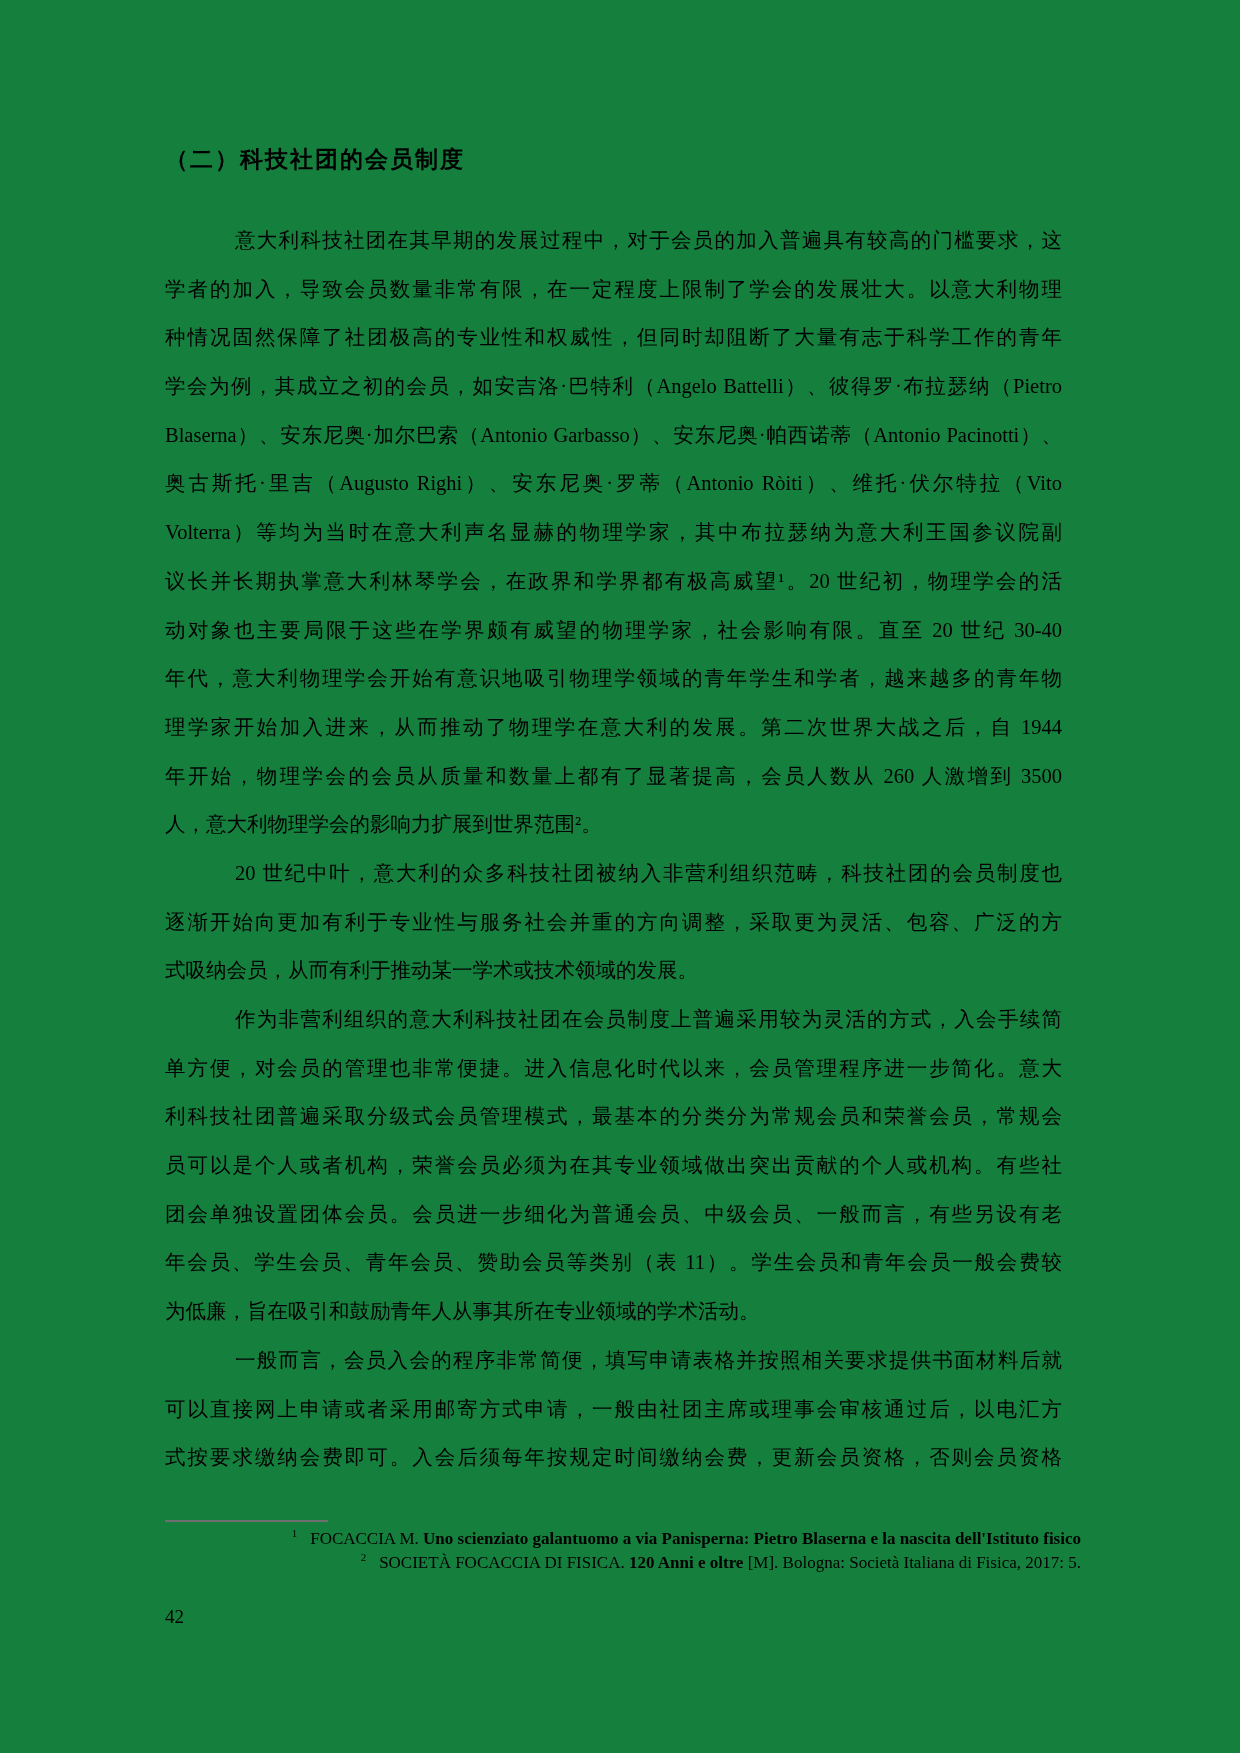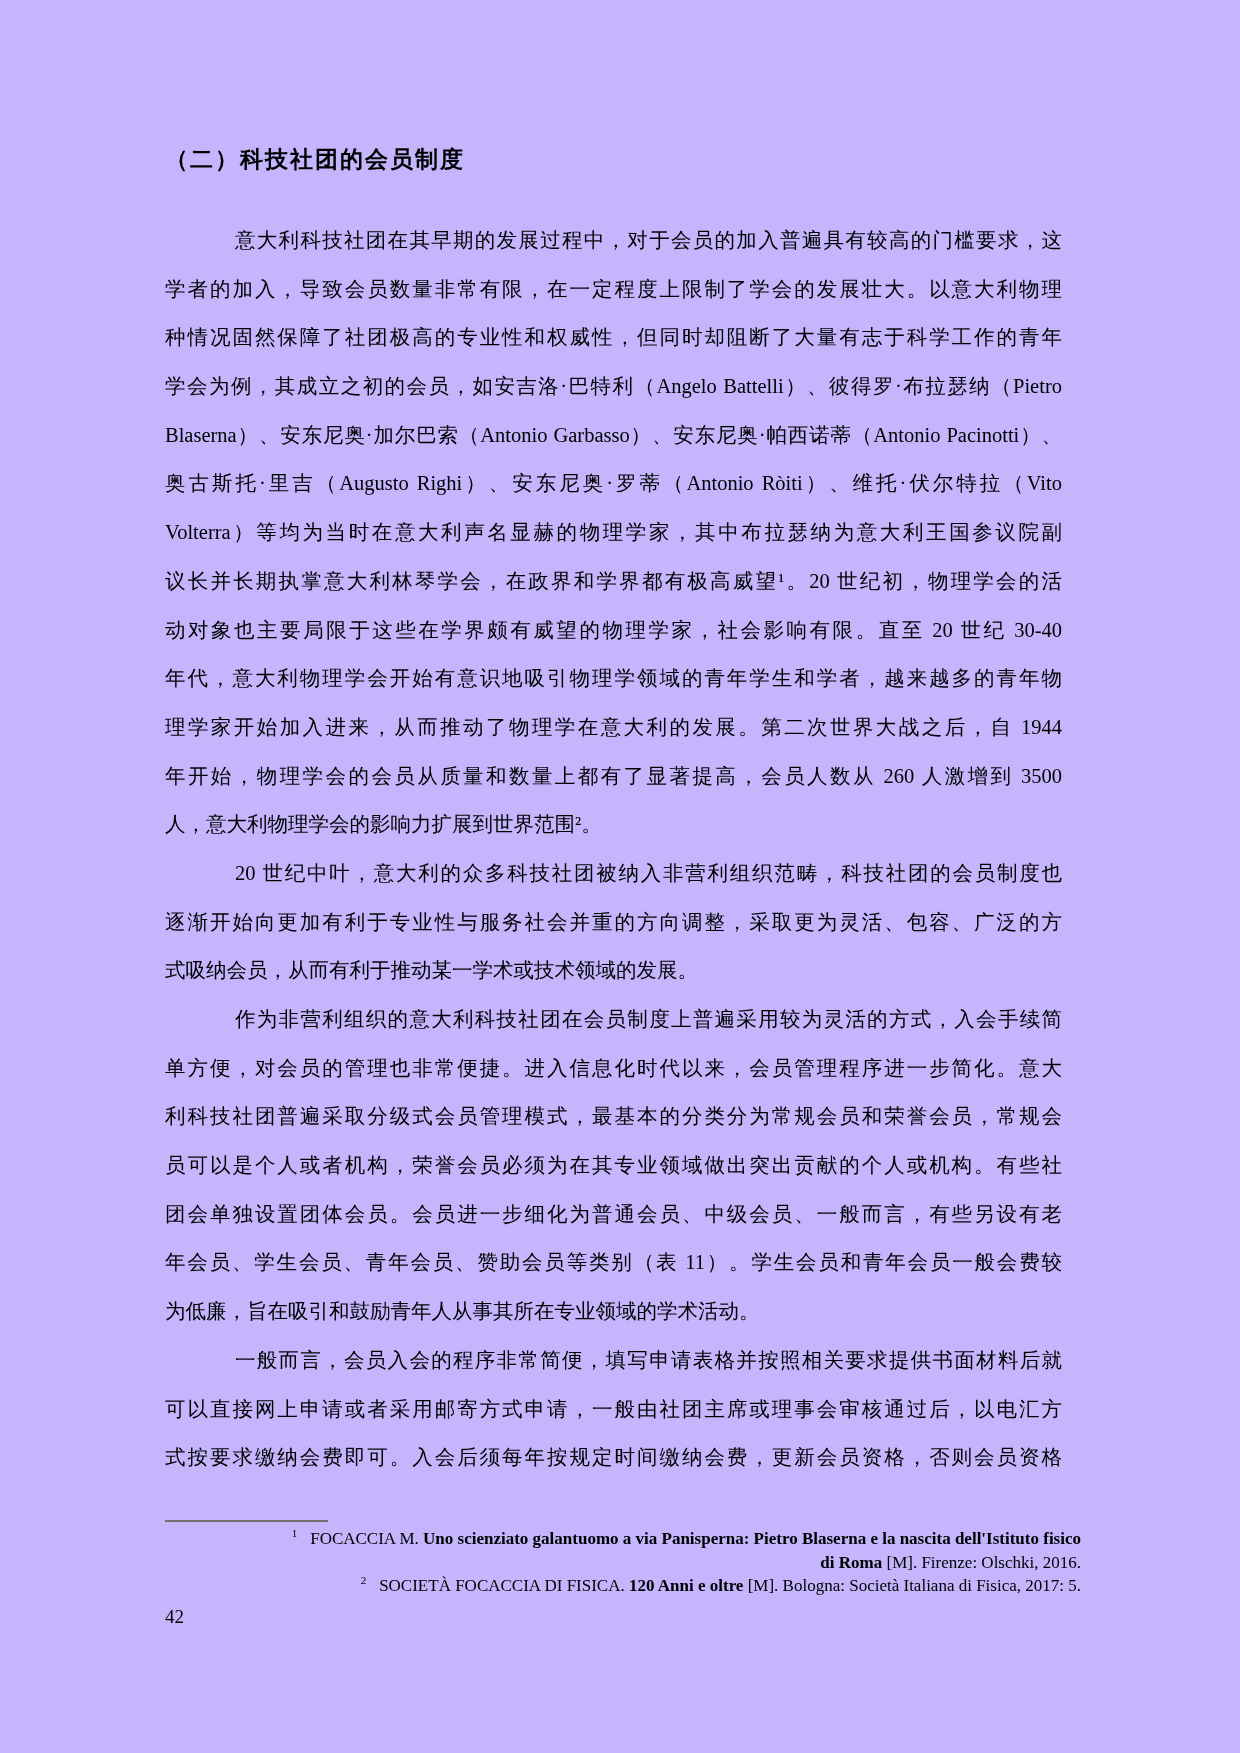--- a/index.html
+++ b/index.html
@@ -1,19 +1,19 @@
 <!DOCTYPE html>
 <html><head>
 <meta charset="utf-8">
 <style>
   html,body { margin:0; padding:0; background:#e8e8e8; }
   .page {
     position:relative;
     width:1240px; height:1753px;
-    background:#c4b5fd;
+    background:#15803d;
     margin:0 auto;
     overflow:hidden;
     color:#000;
   }
   .heading {
     position:absolute; left:165px; top:144px; margin:0;
     font-family:"Liberation Sans","DejaVu Sans",sans-serif;
     font-weight:700; font-size:23px; letter-spacing:2px; color:#000;
   }
   .body-text {
@@ -88,17 +88,16 @@
       </div>
       <div class="para">
         <div class="line first">一般而言，会员入会的程序非常简便，填写申请表格并按照相关要求提供书面材料后就</div>
         <div class="line">可以直接网上申请或者采用邮寄方式申请，一般由社团主席或理事会审核通过后，以电汇方</div>
         <div class="line">式按要求缴纳会费即可。入会后须每年按规定时间缴纳会费，更新会员资格，否则会员资格</div>
       </div>
     </div>
   <div class="fn-sep"></div>
   <div class="footnotes" id="footnotes">
       <div class="fn-line"><span class="fn-marker">1</span><span>FOCACCIA M. </span><span class="fn-bold">Uno scienziato galantuomo a via Panisperna: Pietro Blaserna e la nascita dell'Istituto fisico</span></div>
-      <div class="fn-line cont"><span class="fn-bold">di Roma</span><span> [M]. Firenze: Olschki, 2016.</span></div>
       <div class="fn-line"><span class="fn-marker">2</span><span>SOCIETÀ FOCACCIA DI FISICA. </span><span class="fn-bold">120 Anni e oltre</span><span> [M]. Bologna: Società Italiana di Fisica, 2017: 5.</span></div>
     </div>
   <div class="page-number">42</div>
 </div>
 
 </body></html>

